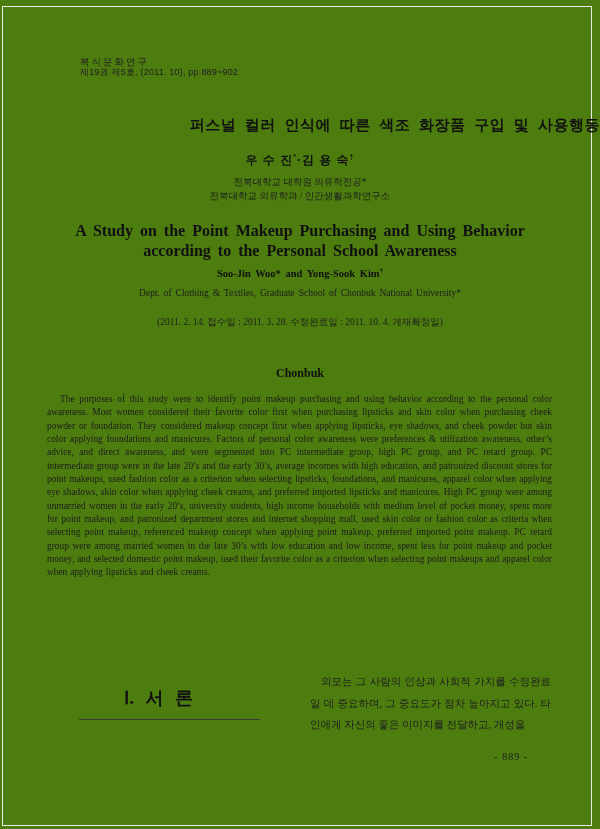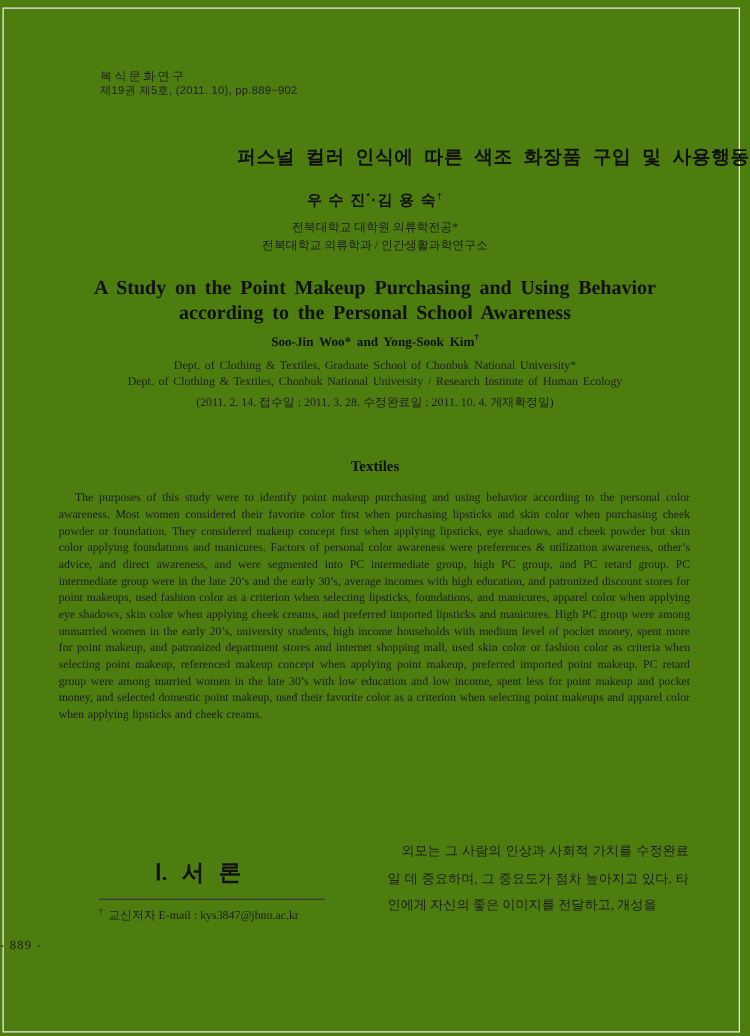--- a/index.html
+++ b/index.html
@@ -56,21 +56,21 @@
                  font-size:18px; font-weight:bold; word-spacing:7px; color:#111; }
 
   .intro-text { margin:0; left:310px; width:241px; top:671px; font-size:10.5px;
                 line-height:21.5px; text-align:justify; text-indent:11px; }
 
   .fn-rule { left:79px; top:719px; width:181px; height:1px; background:#3a3a3a; }
 
   .footnote { margin:0; left:79px; top:725px; font-size:9.5px; }
   .footnote sup { font-size:7px; margin-right:4px; }
 
-  .page-num { left:0; width:528px; top:751px; text-align:left;
+  .page-num { left:0; width:528px; top:751px; text-align:right;
               font-size:10px; letter-spacing:1px; }
 </style>
 </head>
 <body>
 
 <div class="sheet">
   <div class="edge"></div>
 
   <header class="journal-head abs">
     <div class="jh-kr">복식문화연구</div>
@@ -85,30 +85,28 @@
   <div class="affil abs affil-kr1">전북대학교 대학원 의류학전공*</div>
 
   <h2 class="en-title abs">
     <span class="line">A Study on the Point Makeup Purchasing and Using Behavior</span>
     <span class="line">according to the Personal School Awareness</span>
   </h2>
 
   <div class="en-authors abs"><span>Soo-Jin Woo* and Yong-Sook Kim</span><sup>†</sup></div>
 
   <div class="affil abs affil-en1">Dept. of Clothing &amp; Textiles, Graduate School of Chonbuk National University*</div>
-  <div class="affil abs affil-en2">Dept. of Clothing &amp; Textiles, Chonbuk National University / Research Institute of Human Ecology</div>
   <div class="affil abs dates">(2011. 2. 14. 접수일 : 2011. 3. 28. 수정완료일 : 2011. 10. 4. 게재확정일)</div>
 
-  <h3 class="abstract-heading abs">Textiles</h3>
+  <h3 class="abstract-heading abs">Chonbuk</h3>
 
   <p class="abstract-body abs">The purposes of this study were to identify point makeup purchasing and using behavior according to the personal color awareness. Most women considered their favorite color first when purchasing lipsticks and skin color when purchasing cheek powder or foundation. They considered makeup concept first when applying lipsticks, eye shadows, and cheek powder but skin color applying foundations and manicures. Factors of personal color awareness were preferences &amp; utilization awareness, other’s advice, and direct awareness, and were segmented into PC intermediate group, high PC group, and PC retard group. PC intermediate group were in the late 20’s and the early 30’s, average incomes with high education, and patronized discount stores for point makeups, used fashion color as a criterion when selecting lipsticks, foundations, and manicures, apparel color when applying eye shadows, skin color when applying cheek creams, and preferred imported lipsticks and manicures. High PC group were among unmarried women in the early 20’s, university students, high income households with medium level of pocket money, spent more for point makeup, and patronized department stores and internet shopping mall, used skin color or fashion color as criteria when selecting point makeup, referenced makeup concept when applying point makeup, preferred imported point makeup. PC retard group were among married women in the late 30’s with low education and low income, spent less for point makeup and pocket money, and selected domestic point makeup, used their favorite color as a criterion when selecting point makeups and apparel color when applying lipsticks and cheek creams.</p>
 
 
   <h4 class="sec-heading abs">Ⅰ. 서 론</h4>
 
   <p class="intro-text abs">외모는 그 사람의 인상과 사회적 가치를 수정완료일 데 중요하며, 그 중요도가 점차 높아지고 있다. 타인에게 자신의 좋은 이미지를 전달하고, 개성을</p>
 
   <div class="fn-rule abs"></div>
 
-  <p class="footnote abs"><sup>†</sup><span>교신저자 E-mail : kys3847@jbnu.ac.kr</span></p>
 
   <div class="page-num abs">- 889 -</div>
 </div>
 
 </body></html>

